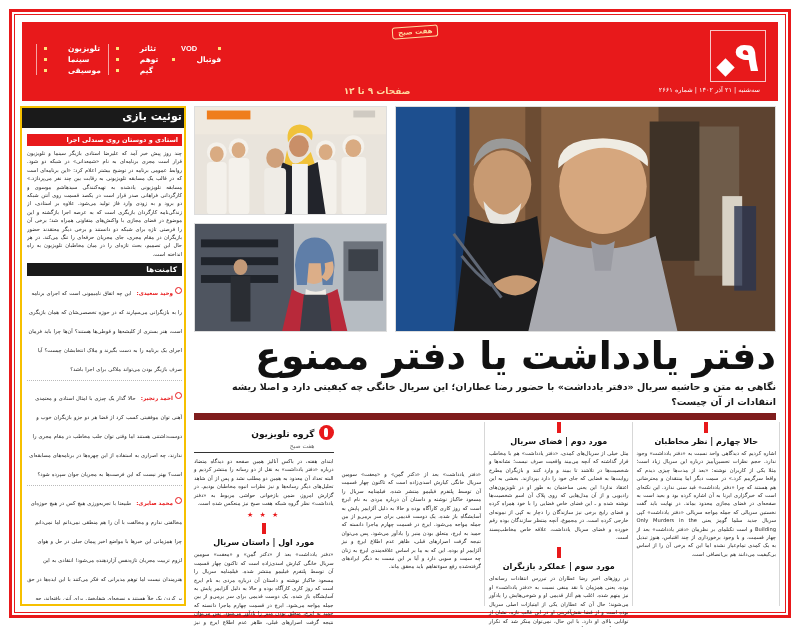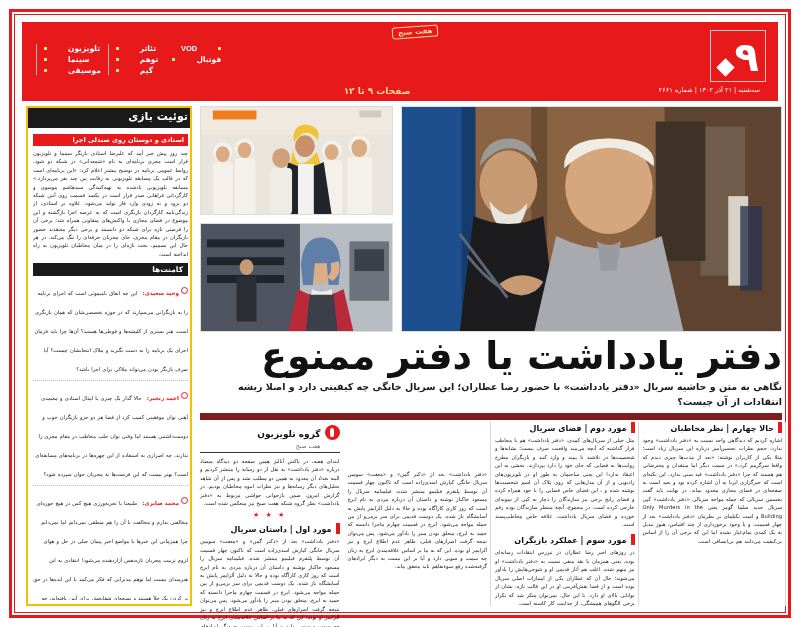--- a/index.html
+++ b/index.html
@@ -87,21 +87,21 @@
   .navitem{
     font-size:7.5px;color:#fff;white-space:nowrap;font-weight:bold;
     display:flex;align-items:center;gap:21px;flex-direction:row-reverse;
     justify-content:flex-start;
   }
   .navdot{width:3px;height:3px;background:#ffe27a;display:inline-block;flex:none;}
   .navitem.ltr{direction:ltr;font-family:"Liberation Sans",sans-serif;}
 
   
   .content{
-    position:absolute;left:26px;top:106px;width:756px;height:500px;
+    position:absolute;left:20px;top:106px;width:756px;height:500px;
   }
 
   
   .sidebar{
     position:absolute;left:0;top:0;width:166px;height:500px;
     border:2px solid #f6c000;
     box-sizing:border-box;
     background:#fff;
     padding:0;
     overflow:hidden;
@@ -184,21 +184,21 @@
   .cols{
     position:absolute;right:0;top:316px;left:0;bottom:0;
     display:flex;flex-direction:row;gap:8px;
   }
   .col{flex:1;position:relative;}
   .col.c1{padding-top:48px;}
   .colrule{
     position:absolute;top:0;bottom:0;right:-4px;width:1px;background:#d7d7d7;
   }
   .sec-head{
-    display:flex;flex-direction:row;align-items:flex-end;gap:4px;
+    display:flex;flex-direction:column;align-items:center;gap:4px;
     margin-bottom:3px;
   }
   .sec-bar{width:4px;height:11px;background:#e8191b;flex:none;}
   .sec-title{font-size:8px;font-weight:bold;color:#111;}
   .stars{
     text-align:center;color:#e8191b;font-size:7px;letter-spacing:2px;
     margin:4px 0;
   }
 </style>
 </head>

